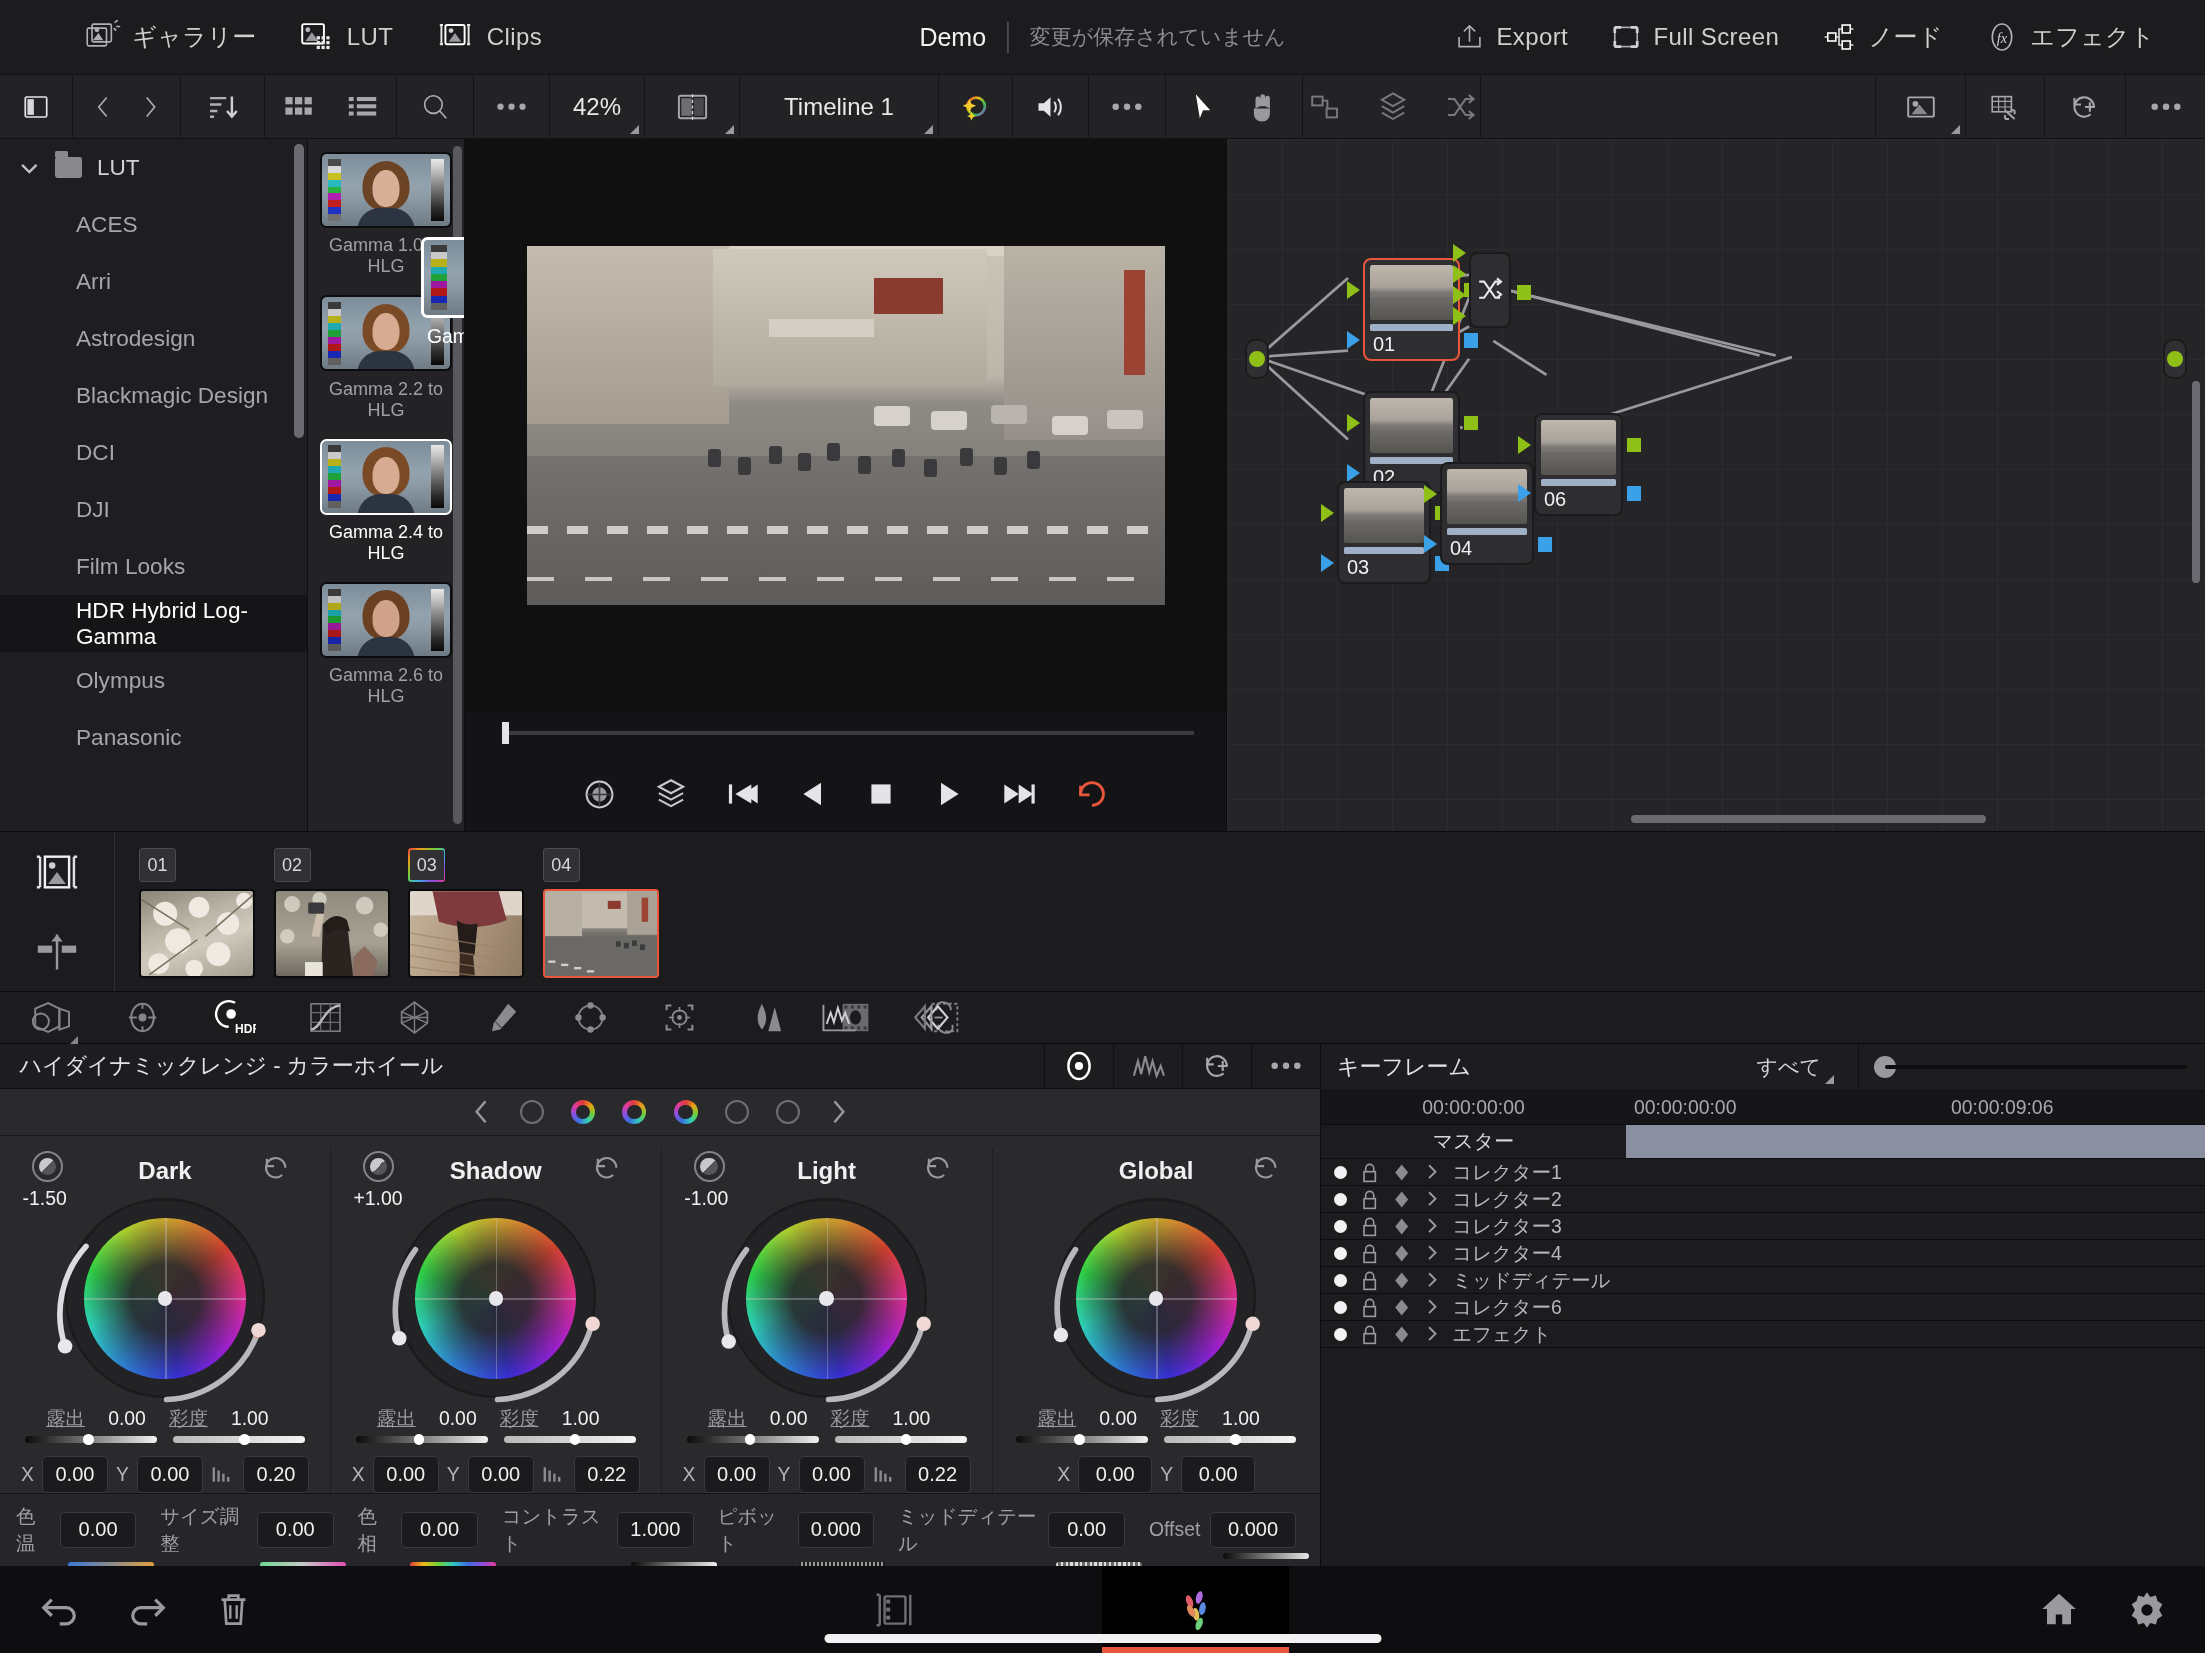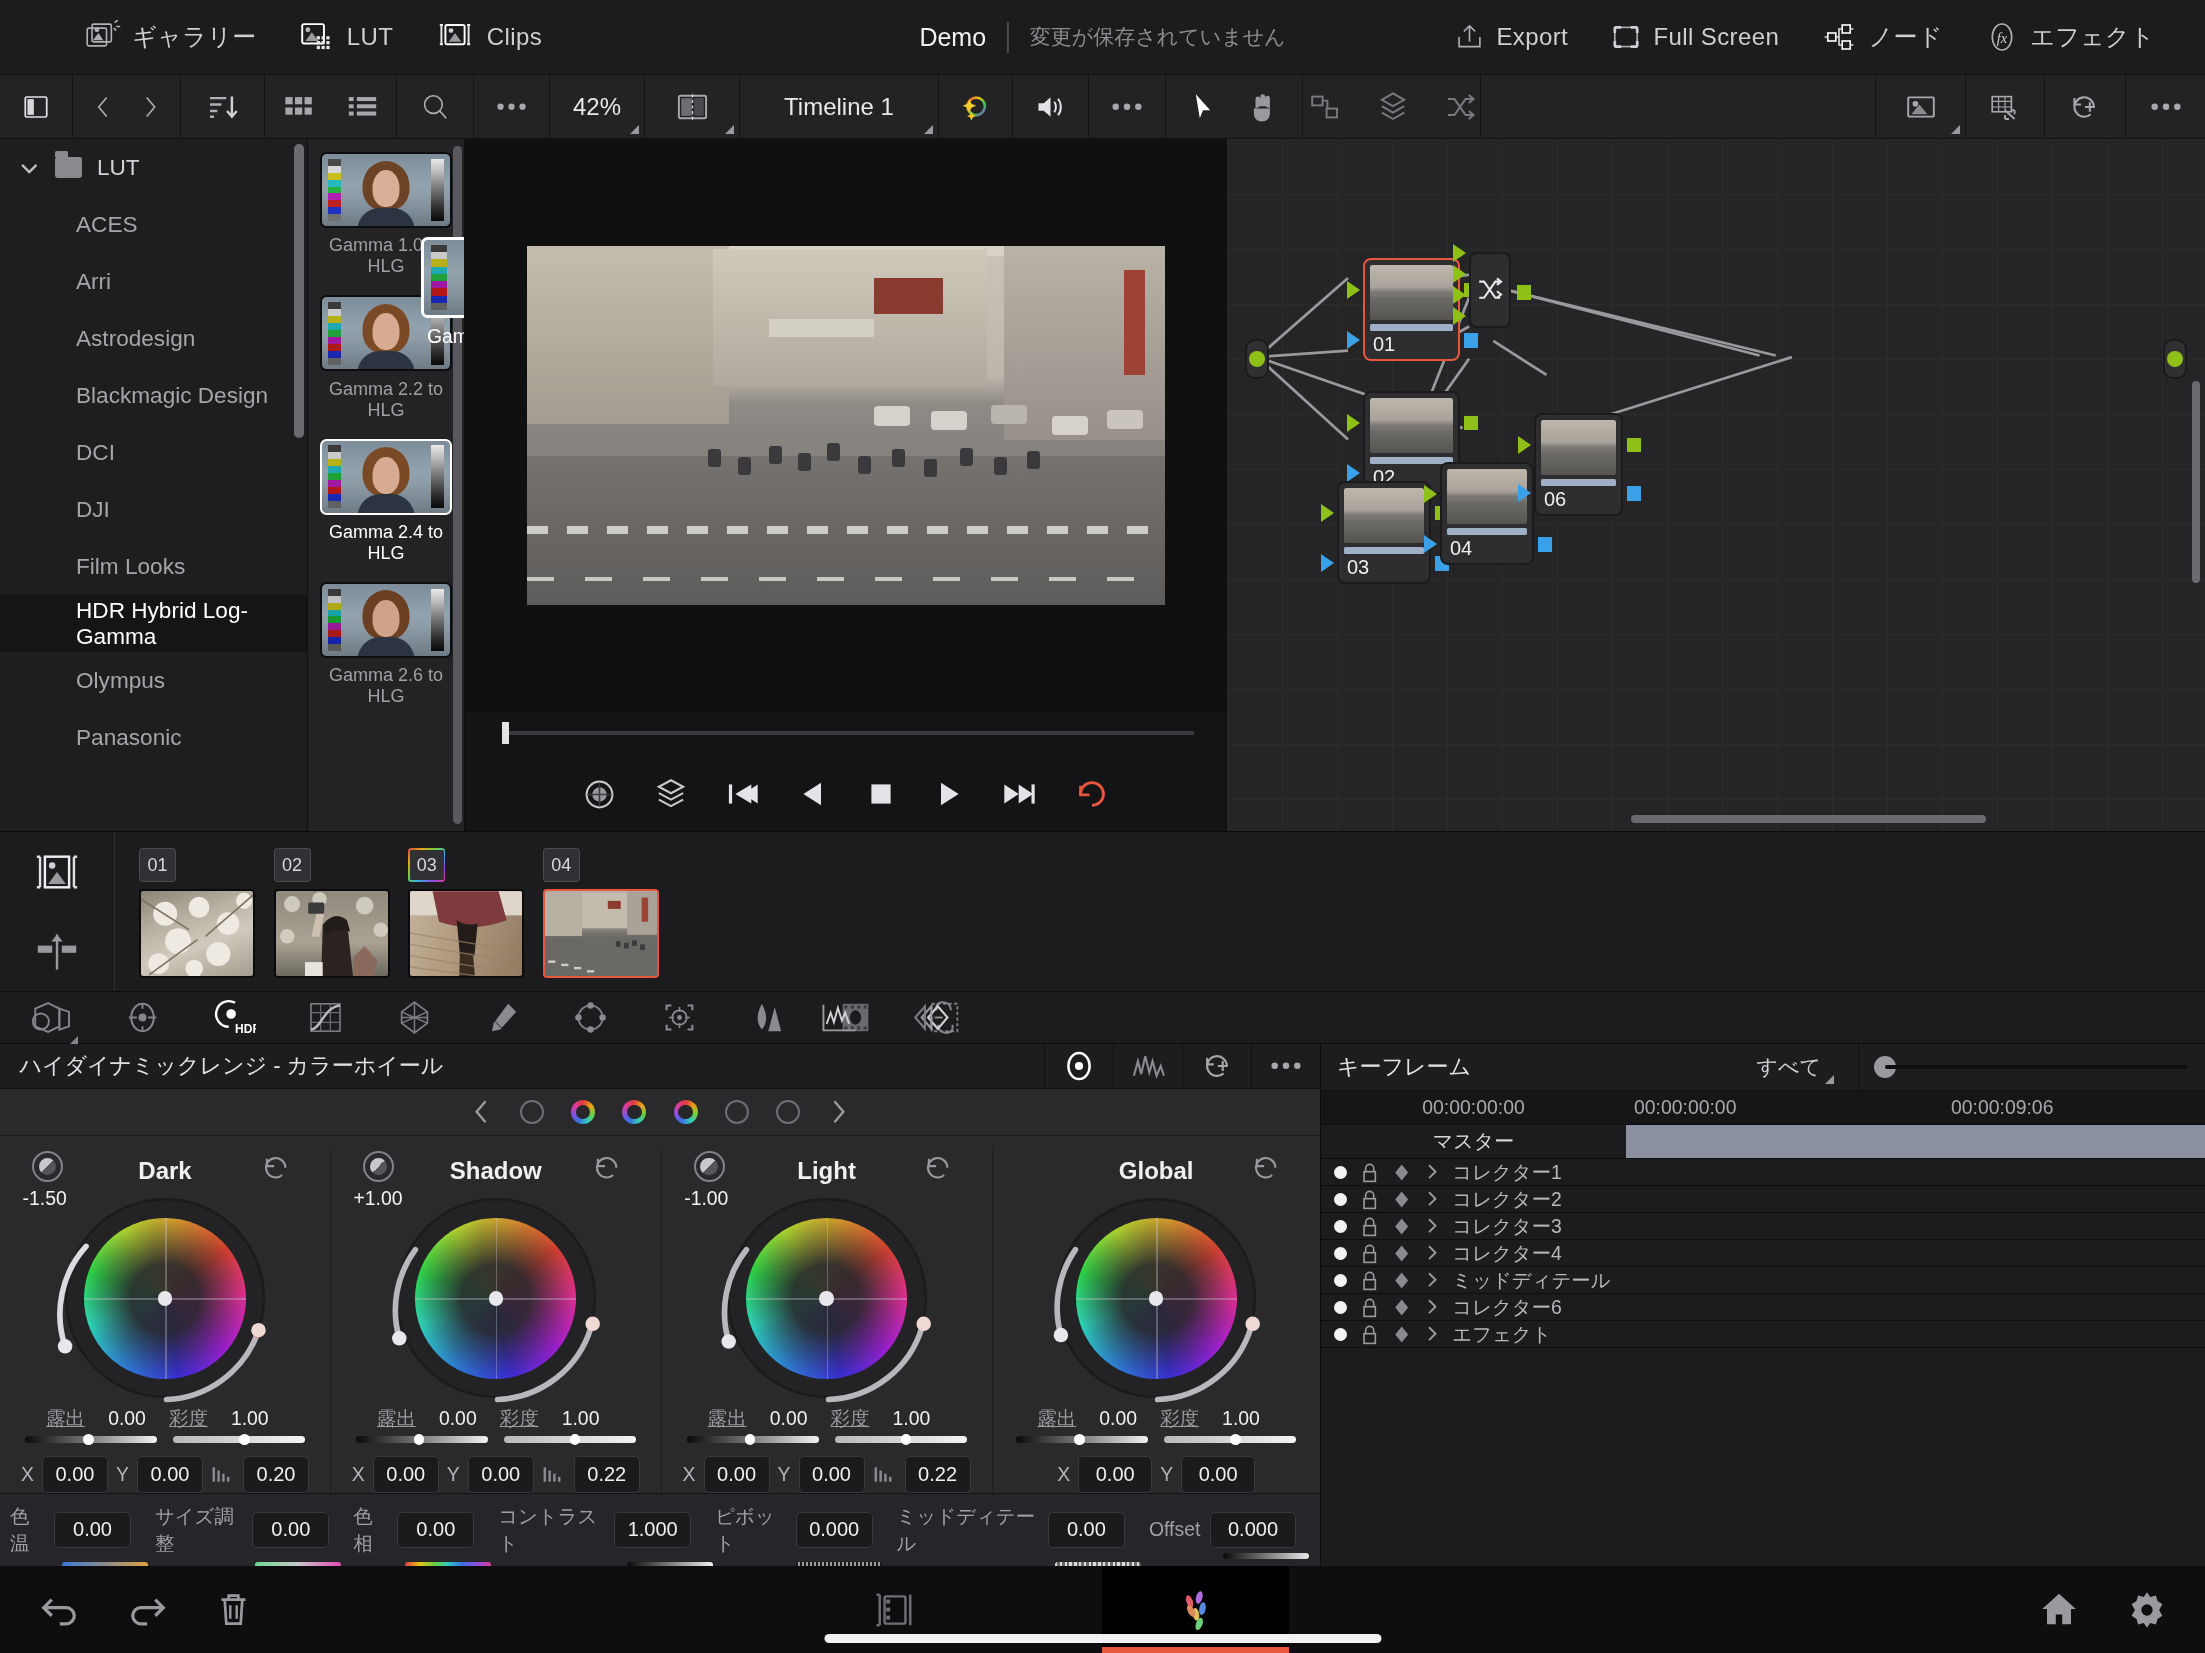--- a/index.html
+++ b/index.html
@@ -245,21 +245,21 @@
   .wbars { display:flex; gap: 16px; justify-content:center; margin-top: 4px; }
   .wbar { width: 132px; height:7.3px; border-radius:4px; position:relative; }
   .wbar .h { position:absolute; top:-1.6px; width:10.5px; height:10.5px; border-radius:50%; background:#fff; }
   .xyrow { display:flex; align-items:center; justify-content:center; gap:8px; margin-top:13px; }
   .xyrow .nm { font-size:19.4px; color:#b4b4b8; }
   .numbox { background:#1b1b1d; border:1.6px solid #3a3a3e; border-radius:4.8px;
             font-size:20px; color:#f0f0f2; text-align:center; padding:5.7px 0; }
   .wheelsep { width:0.8px; background:#1f1f22; }
 
   .bottomfields { height: 77px; background:#26262a; border-top:0.8px solid #141416;
-                  display:flex; align-items:center; padding-left: 10px; gap: 0; }
+                  display:flex; align-items:center; padding-left: 16px; gap: 0; }
   .bf { display:flex; align-items:center; gap: 9.7px; padding-right: 24px; position:relative; }
   .bf .nm { font-size:19.4px; color:#a0a0a4; }
   .bf .grad { position:absolute; height:6.5px; border-radius:3.2px; bottom:-11.3px; }
 
   
   .kfpane { flex: 1; background:#1c1c1e; display:flex; flex-direction:column; }
   .kf-head { height: 47px; display:flex; align-items:center; background:#1d1d1f;
              border-bottom:0.8px solid #101012; }
   .kf-title { font-size:22px; color:#e2e2e6; padding-left:16px; }
   .kf-all { margin-left:auto; font-size:21px; color:#d2d2d6; padding-right: 37px; position:relative; }

